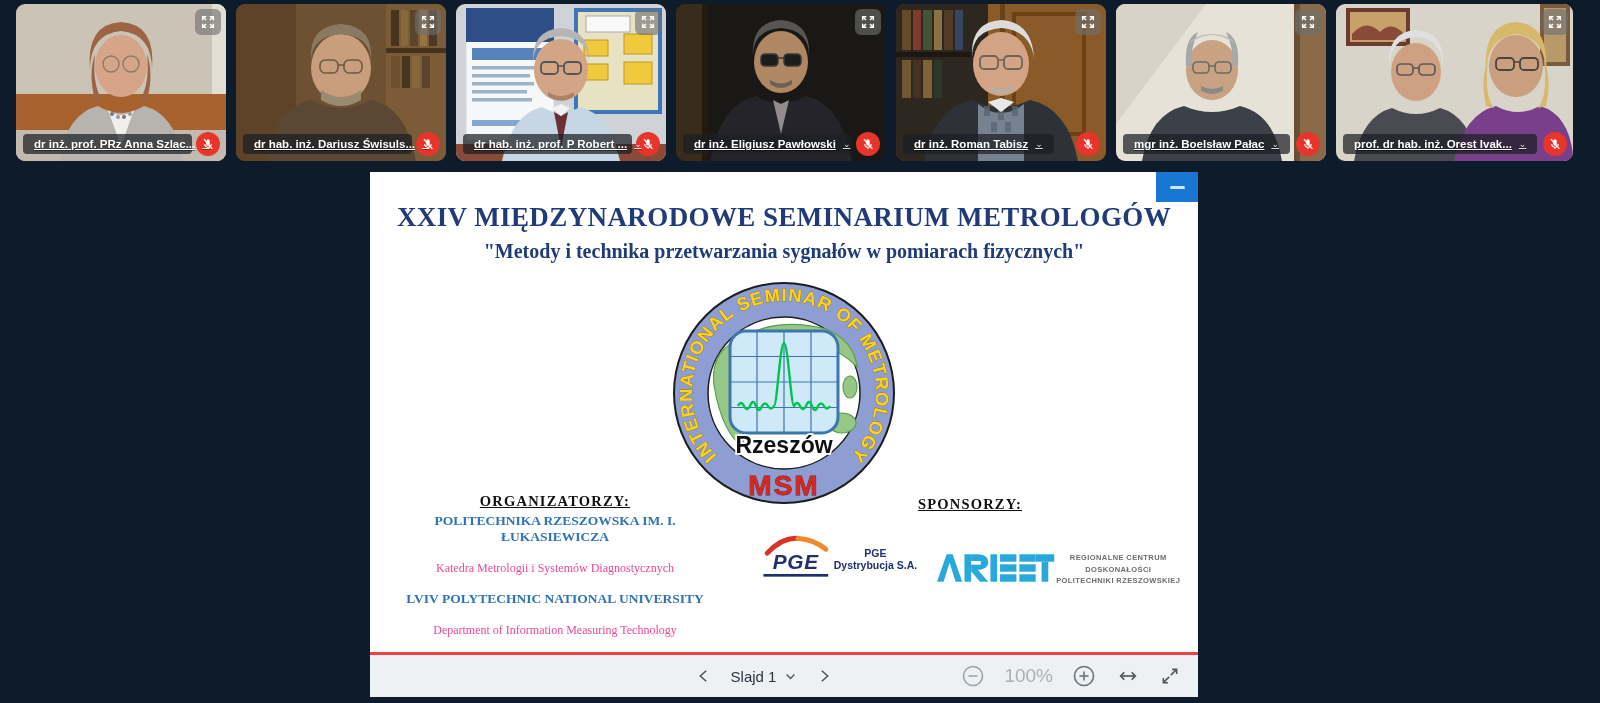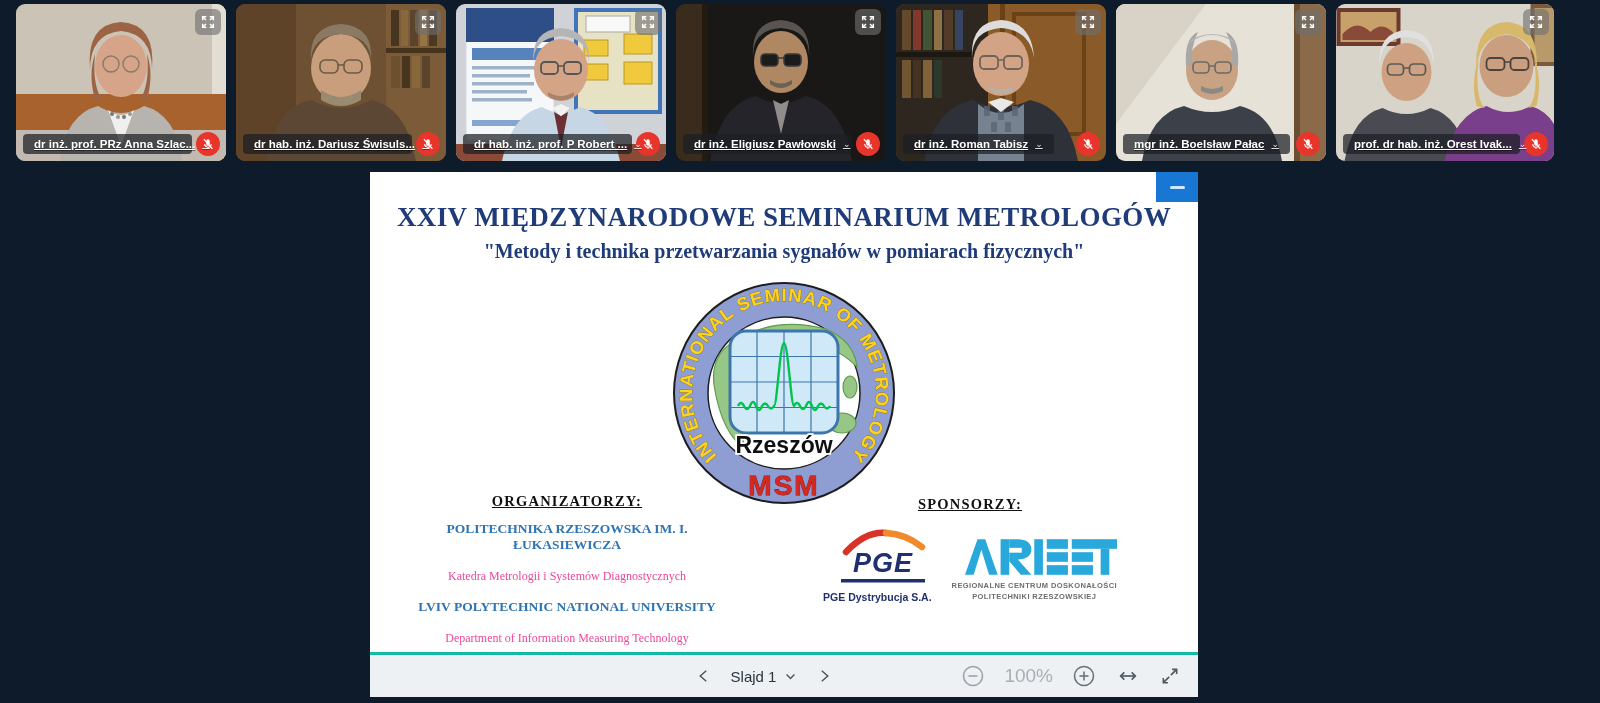--- a/index.html
+++ b/index.html
@@ -7,21 +7,21 @@
     width:1600px;height:703px;position:relative;overflow:hidden;
     background:#0d1b2a;
     font-family:"Liberation Sans",sans-serif;
   }
   
   .tiles{position:absolute;top:4px;left:16px;display:flex;gap:10px;}
   .tile{
     width:210px;height:157px;border-radius:9px;overflow:hidden;position:relative;
     background:#1a1a1a;flex:none;
   }
-  .tile.wide{width:218px;}
+  .tile.wide{width:237px;}
   .scene{position:absolute;inset:0;width:100%;height:100%;display:block;}
   .expand-btn{
     position:absolute;top:5px;right:5px;width:26px;height:26px;border-radius:6px;
     background:rgba(112,112,112,.62);display:flex;align-items:center;justify-content:center;
     cursor:pointer;
   }
   .name-row{
     position:absolute;left:7px;right:6px;bottom:5px;
     display:flex;align-items:center;justify-content:space-between;gap:4px;
   }
@@ -51,42 +51,42 @@
   }
   .minimize-dash{width:15px;height:3px;background:#cfe8ff;border-radius:2px;}
   .slide-title{
     margin:30px 24px 0;text-align:center;font-size:27px;font-weight:bold;
     color:#1f3c78;letter-spacing:.4px;
   }
   .slide-subtitle{
     margin-top:7px;text-align:center;font-size:20px;font-weight:bold;color:#1f3c78;
   }
   .logo-wrap{position:absolute;left:50%;top:107px;transform:translateX(-50%);width:228px;height:228px;}
-  .org-col{position:absolute;left:32px;top:320px;width:330px;text-align:center;}
+  .org-col{position:absolute;left:20px;top:320px;width:330px;text-align:center;}
   .sponsor-col{position:absolute;left:388px;top:323px;width:424px;text-align:center;}
   .section-heading{
     display:inline-block;font-size:14.5px;font-weight:bold;color:#101010;
     text-decoration:underline;letter-spacing:1.2px;
   }
-  .org-name{margin-top:11px;font-size:13.5px;font-weight:bold;color:#2e74b5;}
+  .org-name{margin-top:3px;font-size:13.5px;font-weight:bold;color:#2e74b5;}
   .org-unit{margin-top:16px;font-size:12px;color:#ec4899;}
   .org-name.second{margin-top:15px;}
   .sponsor-logos{display:flex;justify-content:center;align-items:flex-end;gap:20px;margin-top:13px;}
-  .sponsor-item{display:flex;flex-direction:column;align-items:flex-end;}
+  .sponsor-item{display:flex;align-items:center;}
   .sponsor-caption{font-family:"Liberation Sans",sans-serif;font-weight:bold;color:#20306e;}
   .pge-caption{font-size:10.5px;margin-top:3px;}
   .sep-caption{font-size:12.5px;margin-top:2px;}
   .arieet-caption{
     font-family:Liberation Sans, sans-serif;font-size:7.5px;color:#6d6d6d;
     letter-spacing:.4px;line-height:1.55;margin-top:3px;font-weight:bold;
   }
   
   .toolbar{
     position:absolute;left:0;right:0;bottom:0;height:45px;background:#eef1f3;
-    border-top:3px solid #14b8a6;box-sizing:border-box;
+    border-top:3px solid #ef4444;box-sizing:border-box;
     display:flex;align-items:center;justify-content:center;
   }
   .nav-group{display:flex;align-items:center;gap:16px;margin-left:-40px;}
   .tb-btn{display:flex;align-items:center;justify-content:center;cursor:pointer;background:none;border:none;padding:2px;}
   .slide-label-group{display:flex;align-items:center;gap:8px;cursor:pointer;}
   .slide-label{font-size:15px;color:#2a3440;font-family:"Liberation Sans",sans-serif;}
   .zoom-group{position:absolute;right:16px;display:flex;align-items:center;gap:17px;}
   .zoom-level{font-size:19px;color:#a8b0b7;}
 </style>
 </head>

